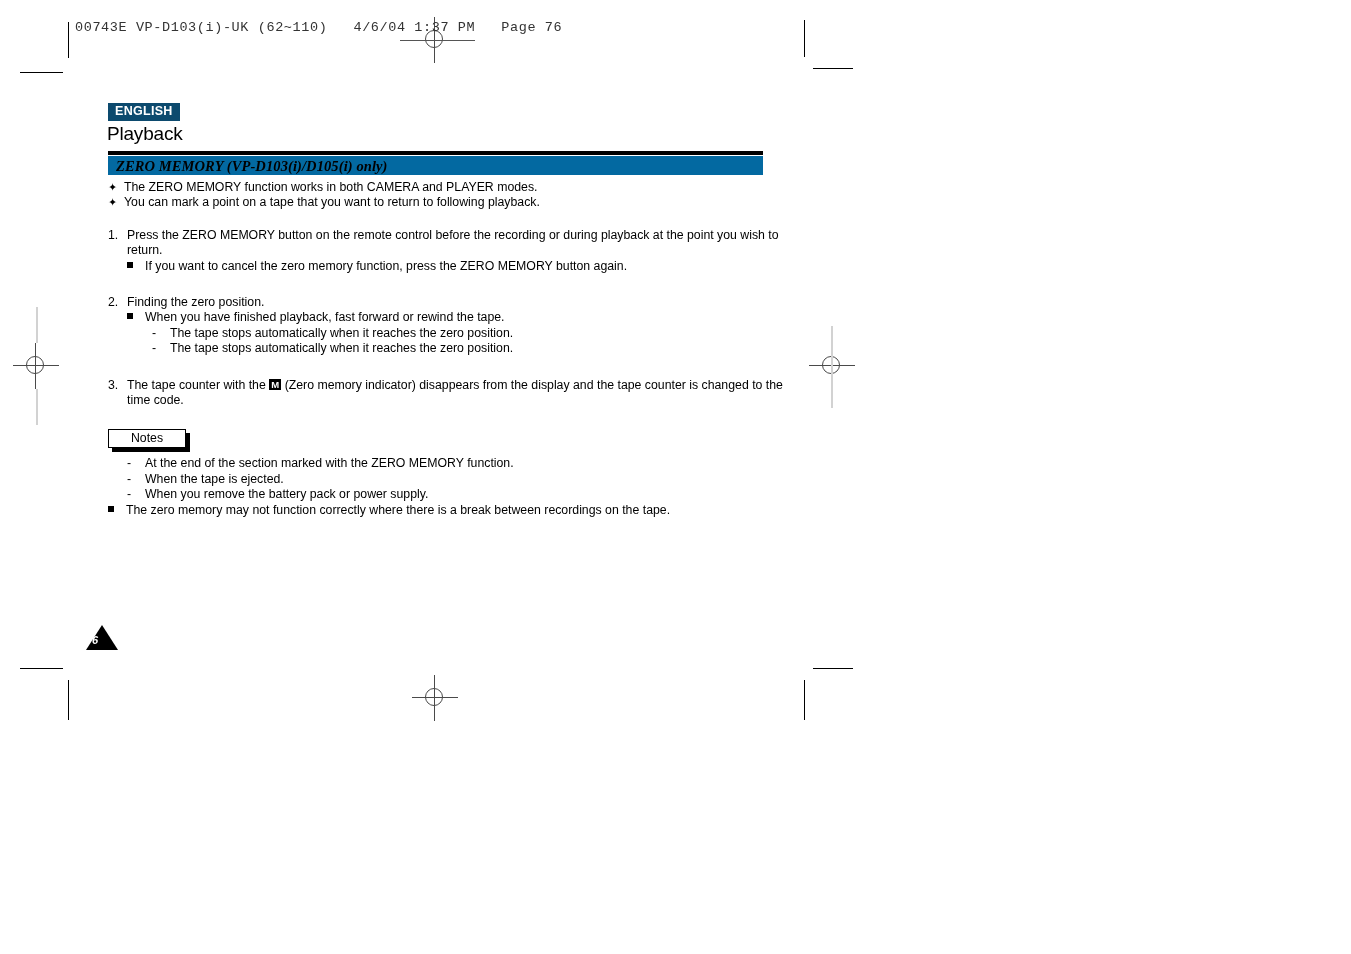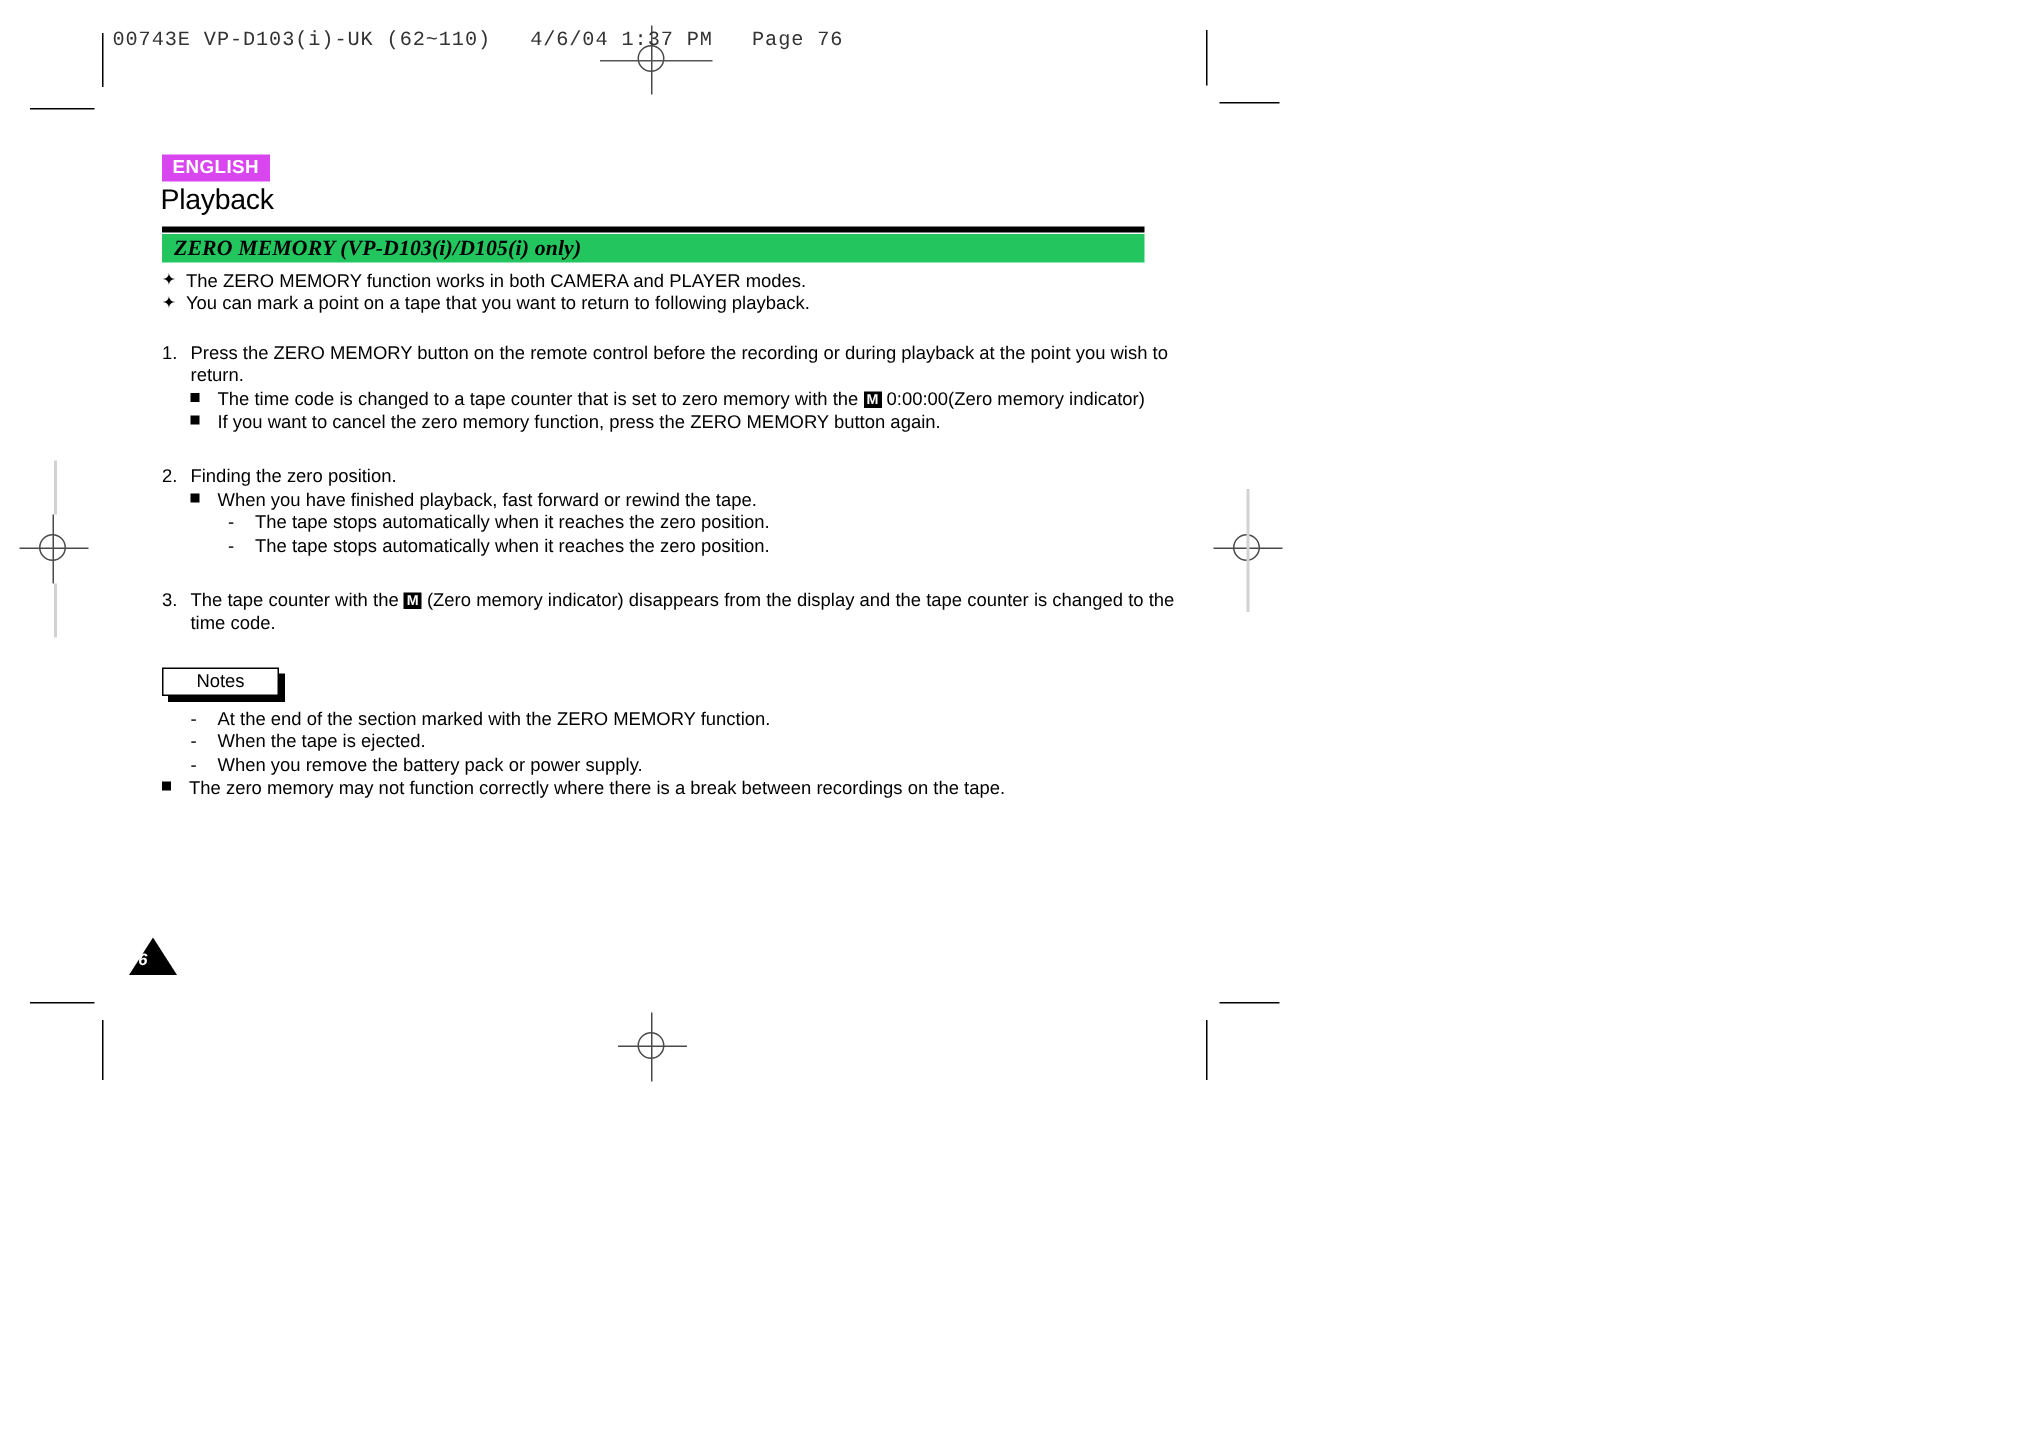--- a/index.html
+++ b/index.html
@@ -89,21 +89,21 @@
     position: absolute;
     left: 0;
     top: 0;
     width: 1351px;
     height: 954px;
   }
   .lang-badge {
     position: absolute;
     left: 108px;
     top: 103px;
-    background: #d946ef;
+    background: #0c4a6e;
     color: #fff;
     font-size: 12.5px;
     font-weight: bold;
     letter-spacing: 0.3px;
     padding: 2px 7px 3px 7px;
     line-height: 1;
   }
   .chapter-title {
     position: absolute;
     left: 107px;
@@ -119,21 +119,21 @@
     width: 655px;
     height: 4px;
     background: #000;
   }
   .section-band {
     position: absolute;
     left: 108px;
     top: 156px;
     width: 655px;
     height: 19px;
-    background: #22c55e;
+    background: #0369a1;
   }
   .section-band span {
     position: absolute;
     left: 8px;
     top: 2px;
     font-family: "Liberation Serif", serif;
     font-size: 14.5px;
     font-weight: bold;
     font-style: italic;
     letter-spacing: 0.1px;
@@ -337,28 +337,20 @@
     </div>
 
     <div class="gap-md"></div>
 
     <div class="row lv-num">
       <div class="marker">1.</div>
       <div class="txt">Press the ZERO MEMORY button on the remote control before the recording or during playback at the point you wish to return.</div>
     </div>
     <div class="row lv-sq ind-1">
       <div class="marker"><span class="sq"></span></div>
-      <div class="txt">
-        <span>The time code is changed to a tape counter that is set to zero memory with the</span>
-        <span class="m-icon">M</span>
-        <span>0:00:00(Zero memory indicator)</span>
-      </div>
-    </div>
-    <div class="row lv-sq ind-1">
-      <div class="marker"><span class="sq"></span></div>
       <div class="txt">If you want to cancel the zero memory function, press the ZERO MEMORY button again.</div>
     </div>
 
     <div class="gap-lg"></div>
 
     <div class="row lv-num">
       <div class="marker">2.</div>
       <div class="txt">Finding the zero position.</div>
     </div>
     <div class="row lv-sq ind-1">

